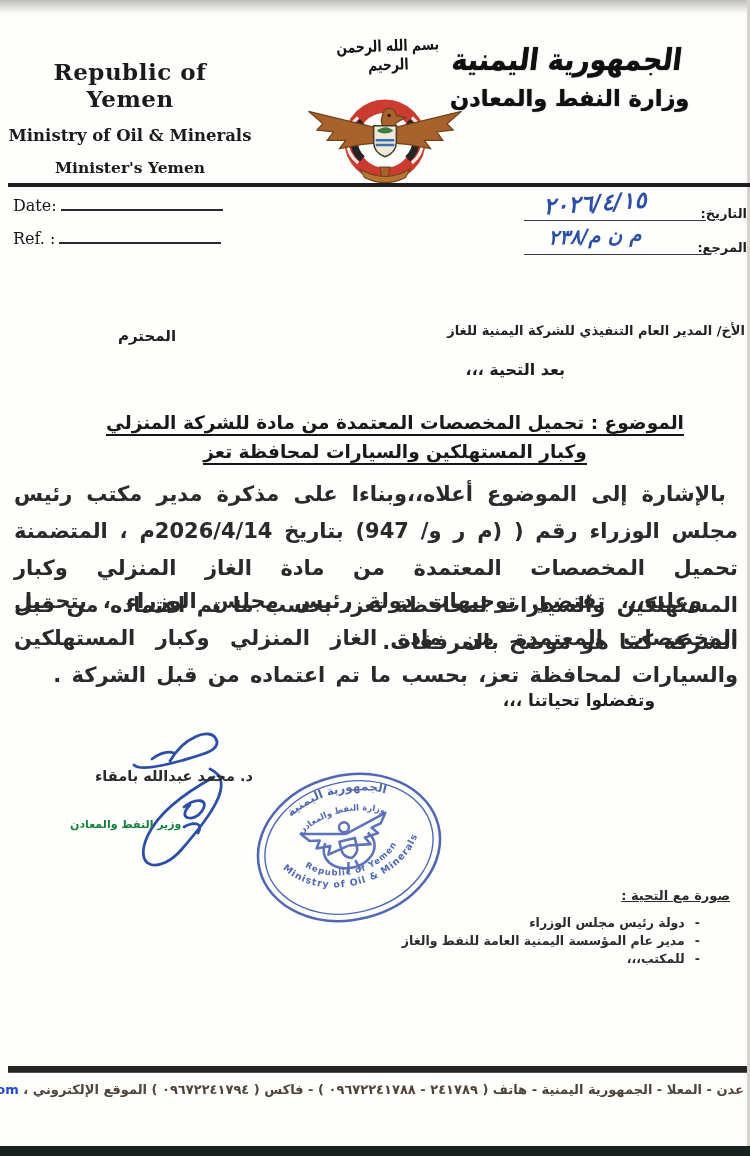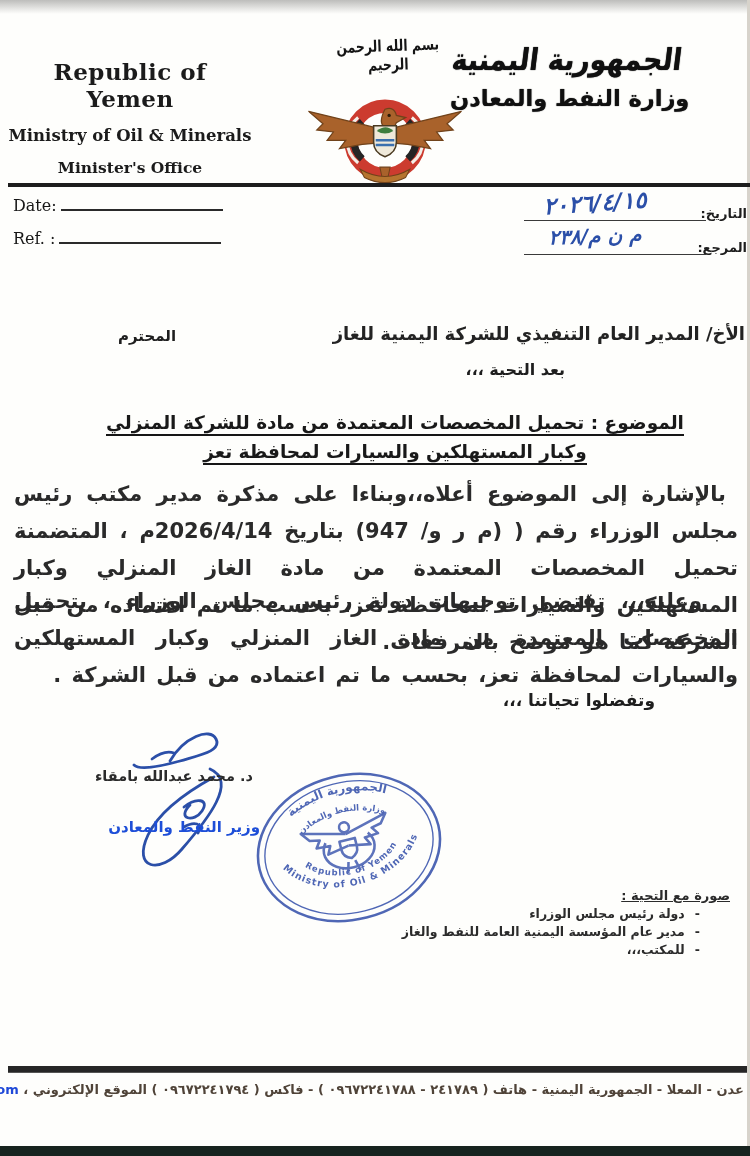--- a/index.html
+++ b/index.html
@@ -41,49 +41,49 @@
         height:14px;margin-left:4px;}
   .lbl-ar{position:absolute;right:3px;font-size:13px;font-weight:bold;direction:rtl;}
   .line-ar{position:absolute;right:44px;width:182px;border-bottom:1.8px solid #3a3a3a;}
   .hw{color:#2b4fa8;font-weight:bold;font-style:italic;direction:rtl;text-align:center;}
   .hw-date{position:absolute;right:70px;top:190px;width:170px;font-size:23px;
         letter-spacing:3px;transform:rotate(-4deg);}
   .hw-ref{position:absolute;right:80px;top:224px;width:150px;font-size:20px;
         letter-spacing:2px;transform:rotate(-2deg);}
 
   
-  .addressee{position:absolute;right:5px;top:323px;direction:rtl;font-size:18px;
+  .addressee{position:absolute;right:5px;top:323px;direction:rtl;font-size:13px;
         font-weight:bold;color:#232323;}
   .honorific{position:absolute;left:118px;top:327px;direction:rtl;font-size:15px;font-weight:bold;}
   .salutation{position:absolute;right:185px;top:360px;direction:rtl;font-size:16px;font-weight:bold;}
 
   .subject{position:absolute;left:40px;right:0;top:408px;text-align:center;direction:rtl;
         font-weight:bold;font-size:18.5px;line-height:29px;color:#191919;}
   .subject .u{border-bottom:2px solid #161616;padding-bottom:1px;}
 
   .para{position:absolute;left:14px;right:12px;direction:rtl;text-align:justify;
         font-size:21px;font-weight:bold;line-height:37px;color:#2a2a2a;word-spacing:3px;}
   .para1{top:476px;text-indent:12px;}
   .para2{top:583px;text-indent:36px;}
 
   .closing{position:absolute;left:0;right:95px;top:690px;text-align:right;direction:rtl;
         font-size:17px;font-weight:bold;}
 
   
   .sig-svg{position:absolute;left:92px;top:715px;width:200px;height:180px;}
   .sig-name{position:absolute;left:84px;top:768px;width:180px;text-align:center;direction:rtl;
         font-size:14.5px;font-weight:bold;color:#2b2b2b;}
-  .sig-title{position:absolute;left:70px;top:818px;width:190px;text-align:right;direction:rtl;
-        font-size:15px;font-weight:bold;color:#1d4ed8;}
+  .sig-title{position:absolute;left:70px;top:818px;width:190px;text-align:left;direction:rtl;
+        font-size:11px;font-weight:bold;color:#15803d;}
   .stamp{position:absolute;left:250px;top:770px;width:198px;height:155px;opacity:.88;}
 
   
   .cc{position:absolute;right:20px;top:888px;direction:rtl;text-align:right;
         font-size:12.5px;font-weight:bold;color:#2b2b2b;}
-  .cc-label{text-decoration:underline;font-size:13px;margin-bottom:3px;}
+  .cc-label{text-decoration:underline;font-size:13px;margin-bottom:12px;}
   .cc-item{height:18px;padding-right:30px;}
   .cc-item::before{content:"-";margin-left:10px;}
 
   
   .foot-rule{position:absolute;left:8px;right:3px;top:1066px;height:6px;
         background:#262626;border-bottom:1px solid #555;}
   .foot-ar{position:absolute;left:6px;right:6px;top:1082px;direction:rtl;text-align:right;
         font-size:13px;font-weight:bold;color:#4f4338;white-space:nowrap;}
   .foot-en{position:absolute;left:10px;right:6px;top:1108px;font-family:"Liberation Sans",sans-serif;
         font-size:13px;font-weight:bold;color:#57493c;letter-spacing:-.2px;white-space:nowrap;}
@@ -92,21 +92,21 @@
 </head>
 <body>
 
 <div class="page">
   <div class="top-edge"></div>
   <div class="right-edge"></div>
 
   <div class="hdr-left">
     <div class="l1">Republic of Yemen</div>
     <div class="l2">Ministry of Oil &amp; Minerals</div>
-    <div class="l3">Minister's Office</div>
+    <div class="l3">Minister's Yemen</div>
   </div>
 
   <div class="basmala">بسم الله الرحمن الرحيم</div>
 
   <svg class="emblem" viewBox="0 0 180 104">
     <circle cx="90" cy="60" r="33" fill="none" stroke="#cc3b2f" stroke-width="13"></circle>
     <path d="M 64,38 A 28,28 0 0 0 64,82" fill="none" stroke="#f2efe8" stroke-width="3"></path>
     <path d="M 116,38 A 28,28 0 0 1 116,82" fill="none" stroke="#f2efe8" stroke-width="3"></path>
     <path d="M 68,42 A 24,24 0 0 0 68,78" fill="none" stroke="#252525" stroke-width="7"></path>
     <path d="M 112,42 A 24,24 0 0 1 112,78" fill="none" stroke="#252525" stroke-width="7"></path>

